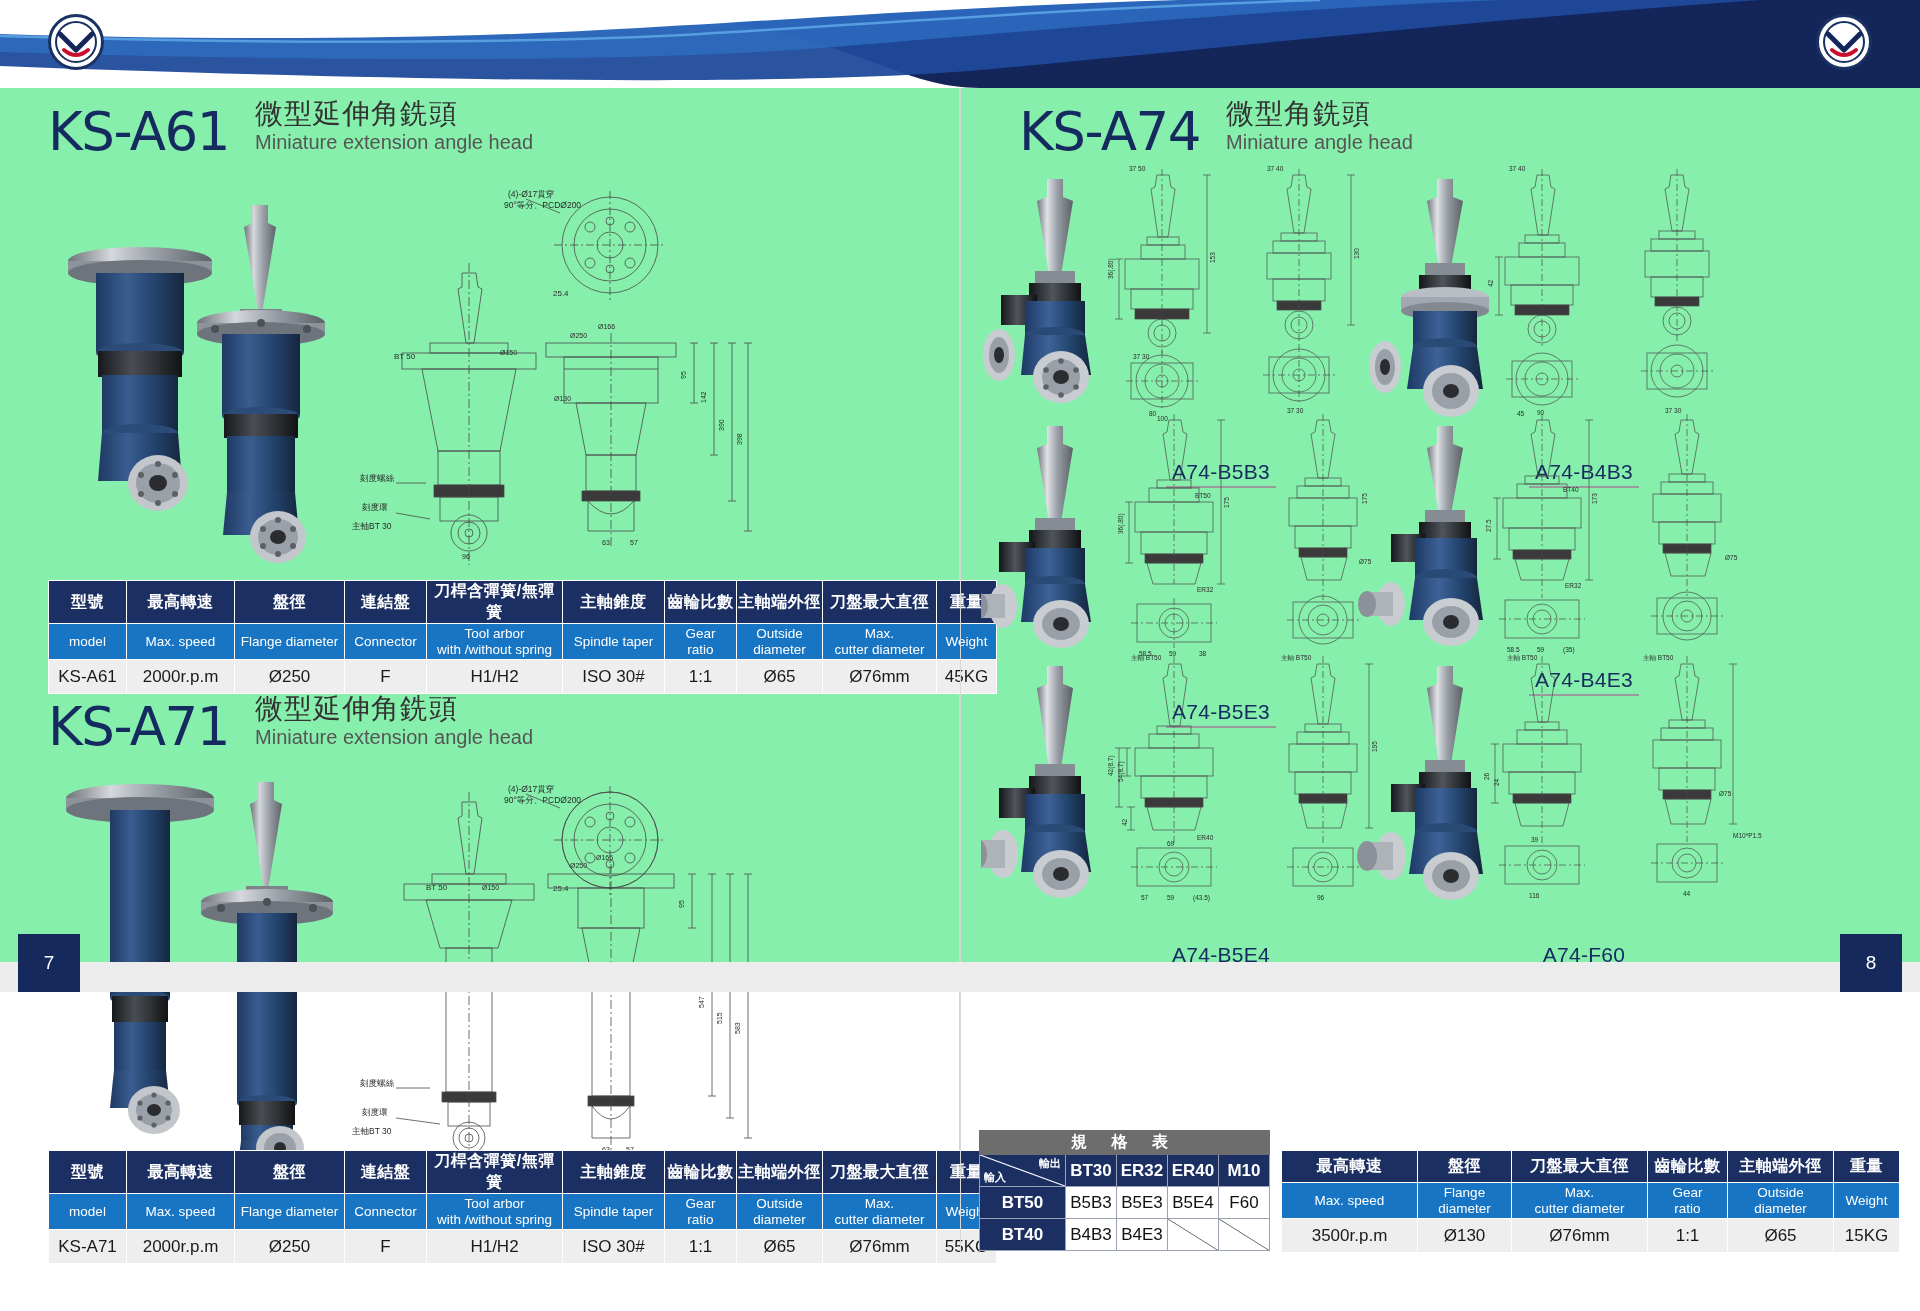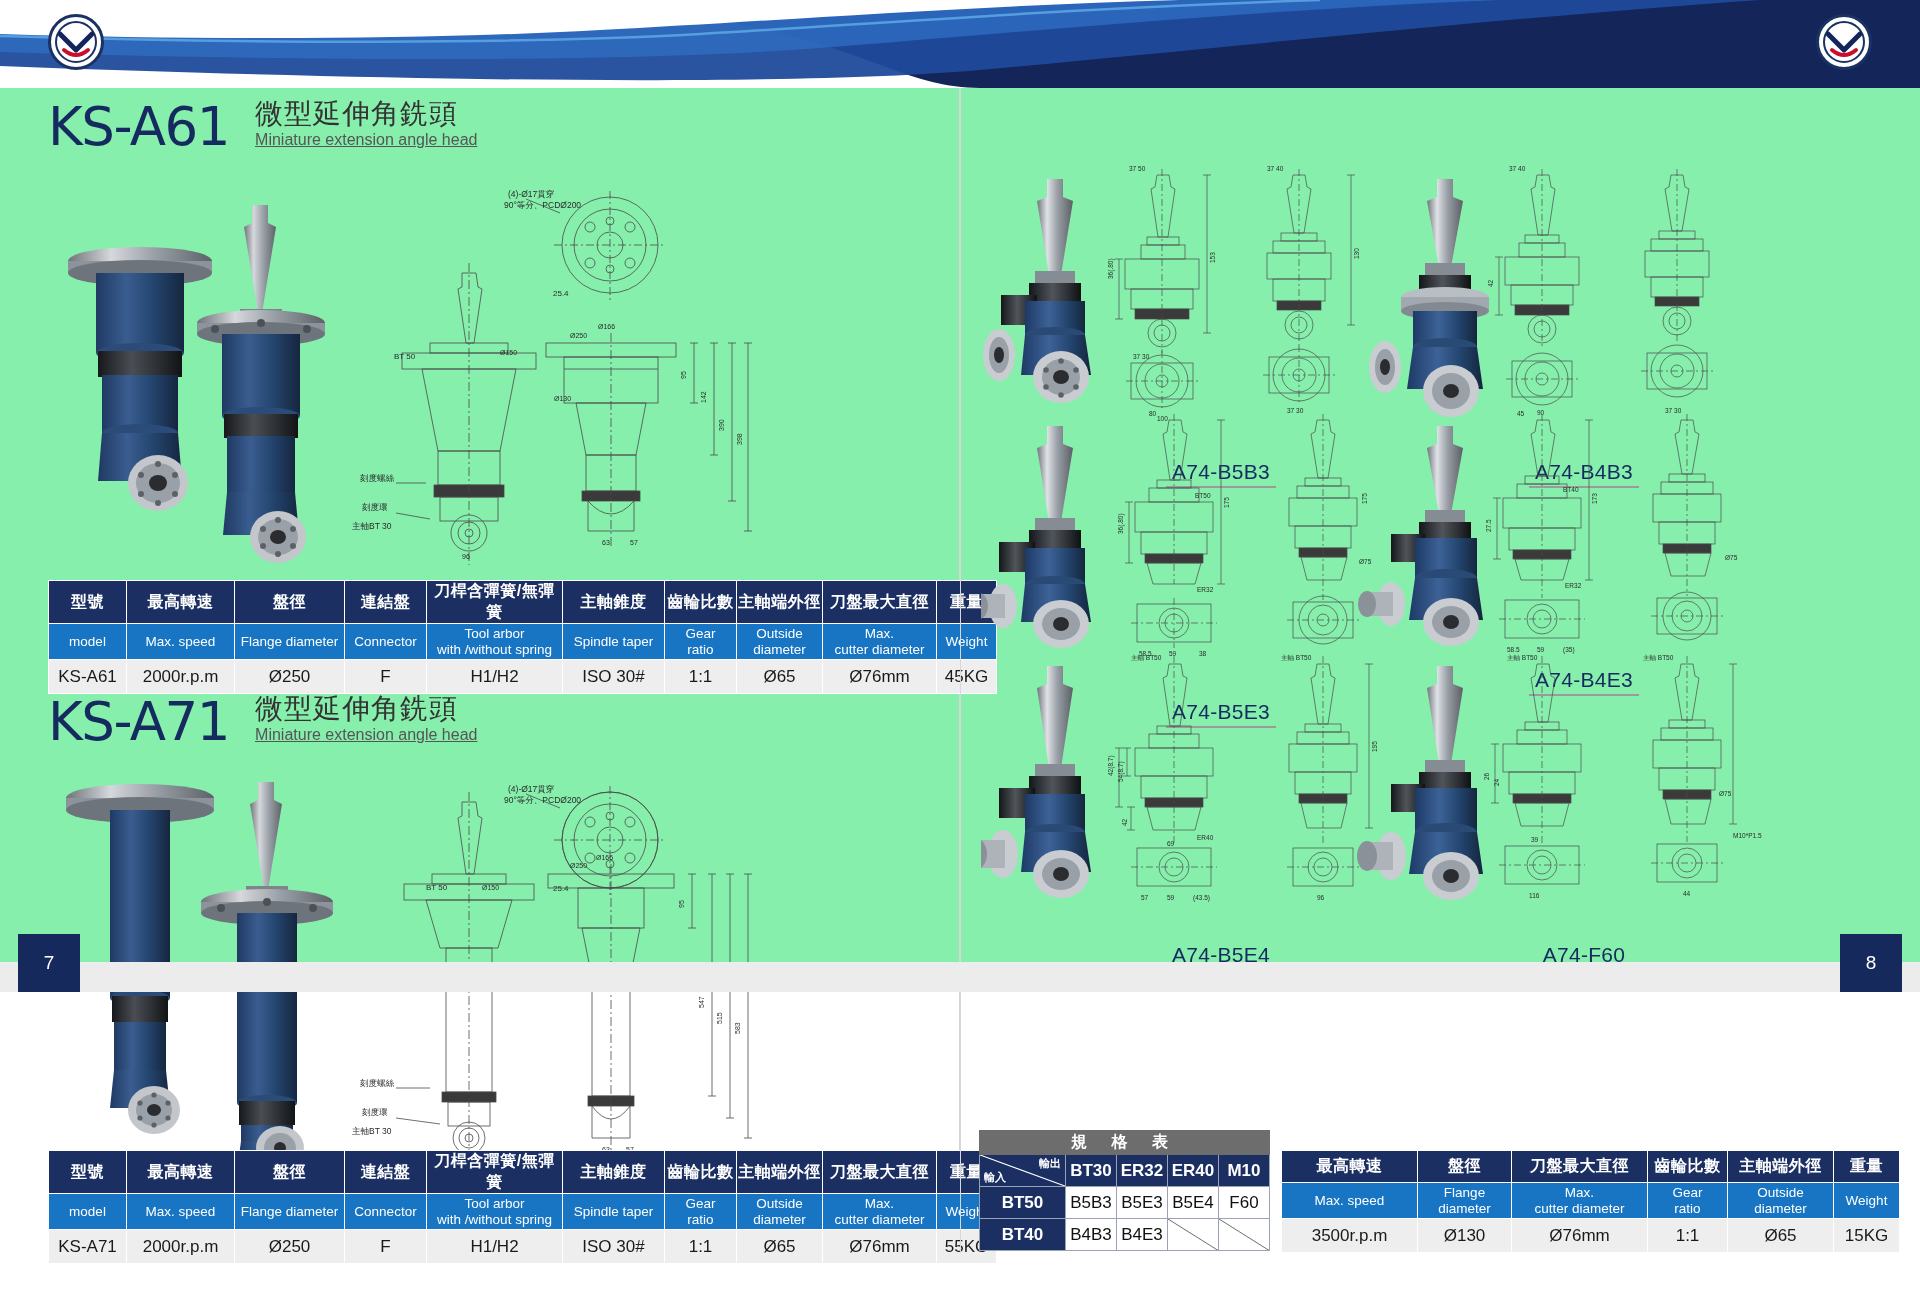--- a/index.html
+++ b/index.html
@@ -30,21 +30,21 @@
   .leaf-right { width: 960px; border-left: 1px solid #d8d8d8; }
 
   
   .prod-head { display: flex; align-items: flex-end; gap: 26px; }
   .prod-code {
     font-size: 53px; font-weight: 400; color: #152a5e; letter-spacing: -1.5px;
     line-height: 1; font-family: "DejaVu Sans", sans-serif;
   }
   .prod-names { padding-bottom: 3px; }
   .prod-cn { font-size: 28px; color: #333; line-height: 1.15; letter-spacing: 1px; }
-  .prod-en { font-size: 16px; color: #555; line-height: 1.25; text-decoration: underline; }
+  .prod-en { font-size: 20px; color: #555; line-height: 1.25; }
 
   
   .spec-table { border-collapse: collapse; table-layout: fixed; }
   .spec-table th, .spec-table td {
     border: 1px solid #ffffff; text-align: center; vertical-align: middle;
   }
   .spec-table tr.r-cn th {
     background: #1b2f63; color: #ffffff; font-size: 16px; font-weight: 700;
     height: 32px; letter-spacing: 0.5px;
   }
@@ -540,20 +540,27 @@
             <td>Ø76mm</td>
             <td>55KG</td>
           </tr>
         </tbody>
       </table>
 
     </div>
 
     <div class="leaf leaf-right">
 
+      <div class="prod-head" style="position:absolute; left:58px; top:10px;">
+        <div class="prod-code">KS-A74</div>
+        <div class="prod-names">
+          <div class="prod-cn">微型角銑頭</div>
+          <div class="prod-en">Miniature angle head</div>
+        </div>
+      </div>
 
       <div class="illus" style="left:20px; top:75px;">
         <svg width="440" height="285" viewBox="0 0 440 285" xmlns="http://www.w3.org/2000/svg">
           <defs>
             <linearGradient id="bodyG74" x1="0" y1="0" x2="1" y2="0">
               <stop offset="0%" stop-color="#1d3a66"></stop>
                 <stop offset="40%" stop-color="#3d6297"></stop>
               <stop offset="70%" stop-color="#23456f"></stop>
                 <stop offset="100%" stop-color="#15263d"></stop>
             </linearGradient>

